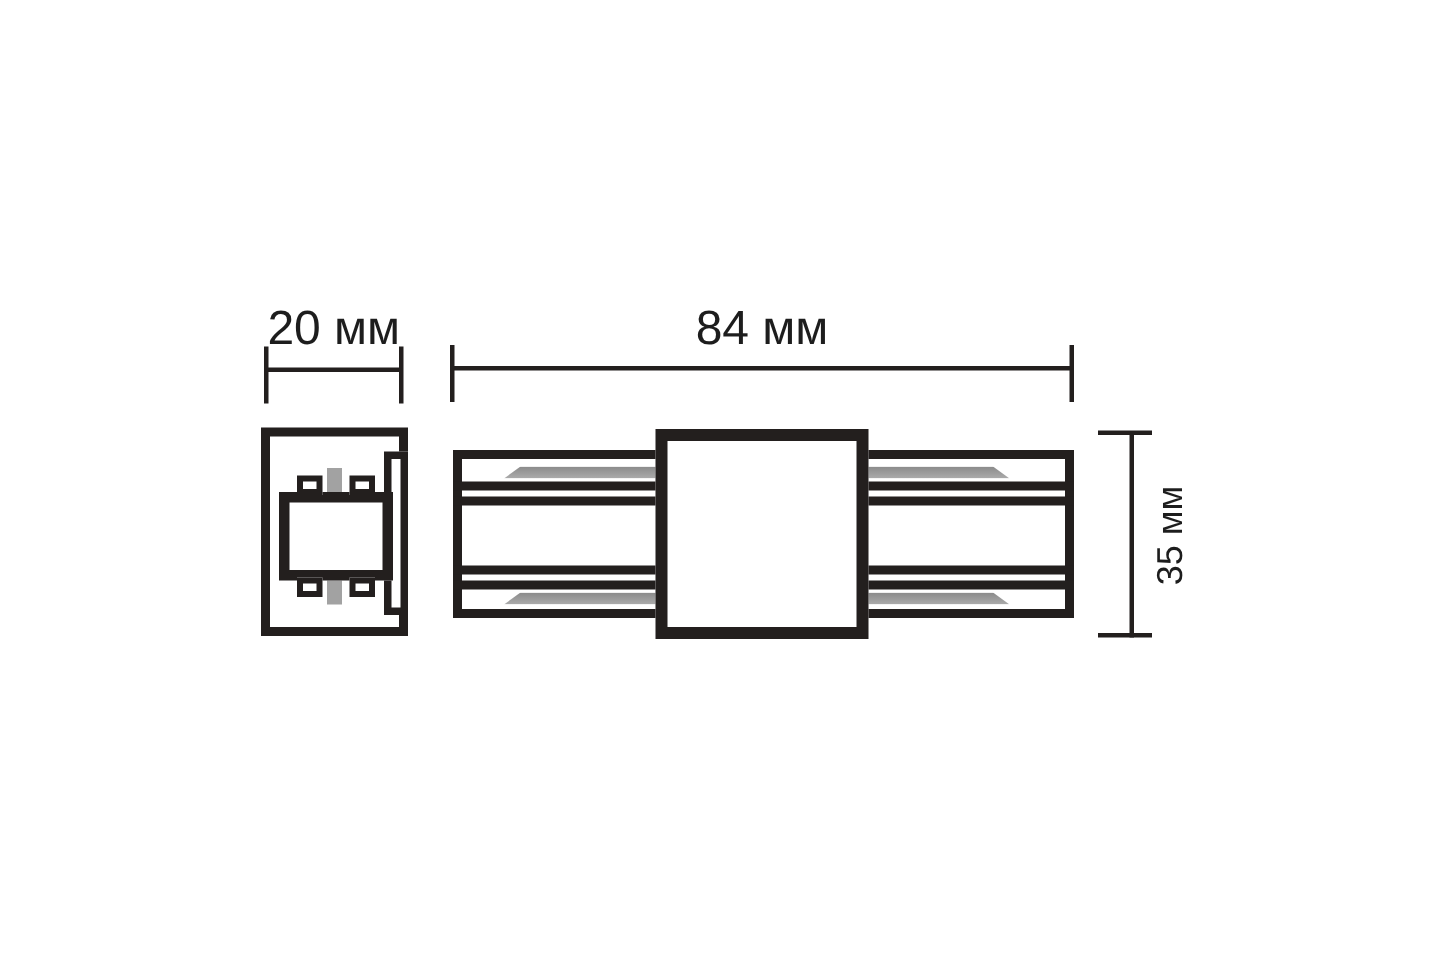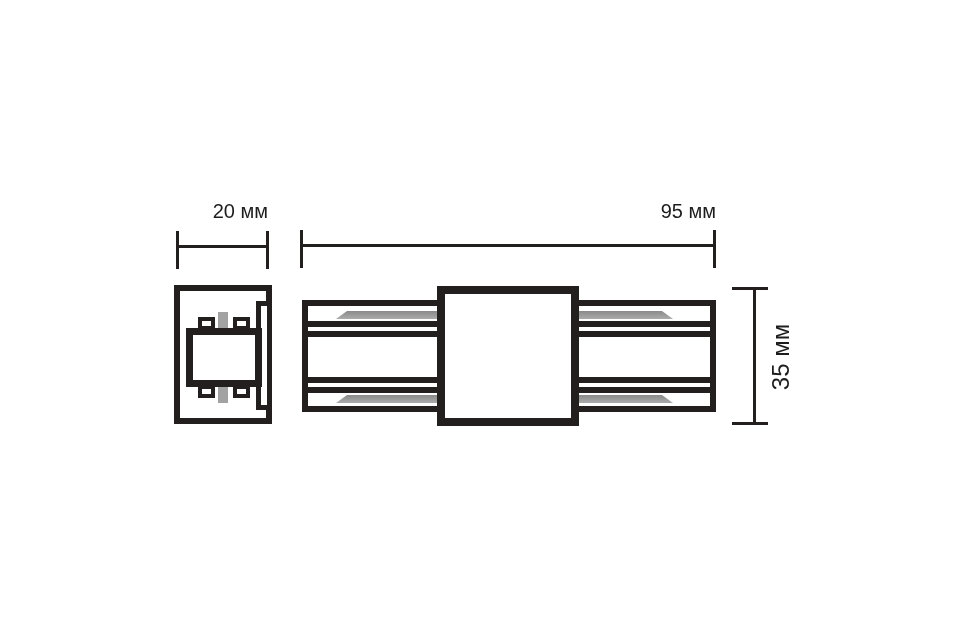--- a/index.html
+++ b/index.html
@@ -8,23 +8,23 @@
     background:#ffffff;
     font-family:"Liberation Sans", sans-serif;
     overflow:hidden;
   }
   .canvas{position:relative;width:960px;height:640px;background:#ffffff;}
   .abs{position:absolute;box-sizing:border-box;}
   .ink{background:#231f1e;}
   .outline{border:6px solid #231f1e;background:#ffffff;}
   .dim-label{
     position:absolute;
-    font-size:20px;
+    font-size:32px;
     color:#1d1d1d;
-    text-align:right;
+    text-align:center;
     white-space:nowrap;
   }
   .dim-label-v{
     position:absolute;
     font-size:24px;
     color:#1d1d1d;
     white-space:nowrap;
     transform:translate(-50%,-50%) rotate(-90deg);
   }
   .gray-strip-h{
@@ -44,21 +44,21 @@
 <div class="canvas">
 
   <div>
     <div class="dim-label" style="left:177px;top:200px;width:91px;">20 мм</div>
     <div class="abs ink" style="left:177px;top:245px;width:91px;height:3px;"></div>
     <div class="abs ink" style="left:176px;top:231px;width:3px;height:38px;"></div>
     <div class="abs ink" style="left:266px;top:231px;width:3px;height:38px;"></div>
   </div>
 
   <div>
-    <div class="dim-label" style="left:300px;top:200px;width:416px;">95 мм</div>
+    <div class="dim-label" style="left:300px;top:200px;width:416px;">84 мм</div>
     <div class="abs ink" style="left:300px;top:244px;width:416px;height:3px;"></div>
     <div class="abs ink" style="left:300px;top:230px;width:3px;height:38px;"></div>
     <div class="abs ink" style="left:713px;top:230px;width:3px;height:38px;"></div>
   </div>
 
   <div>
     <div class="abs ink" style="left:753px;top:288px;width:3px;height:137px;"></div>
     <div class="abs ink" style="left:732px;top:287px;width:36px;height:3px;"></div>
     <div class="abs ink" style="left:732px;top:422px;width:36px;height:3px;"></div>
     <div class="dim-label-v" style="left:781px;top:357px;">35 мм</div>

